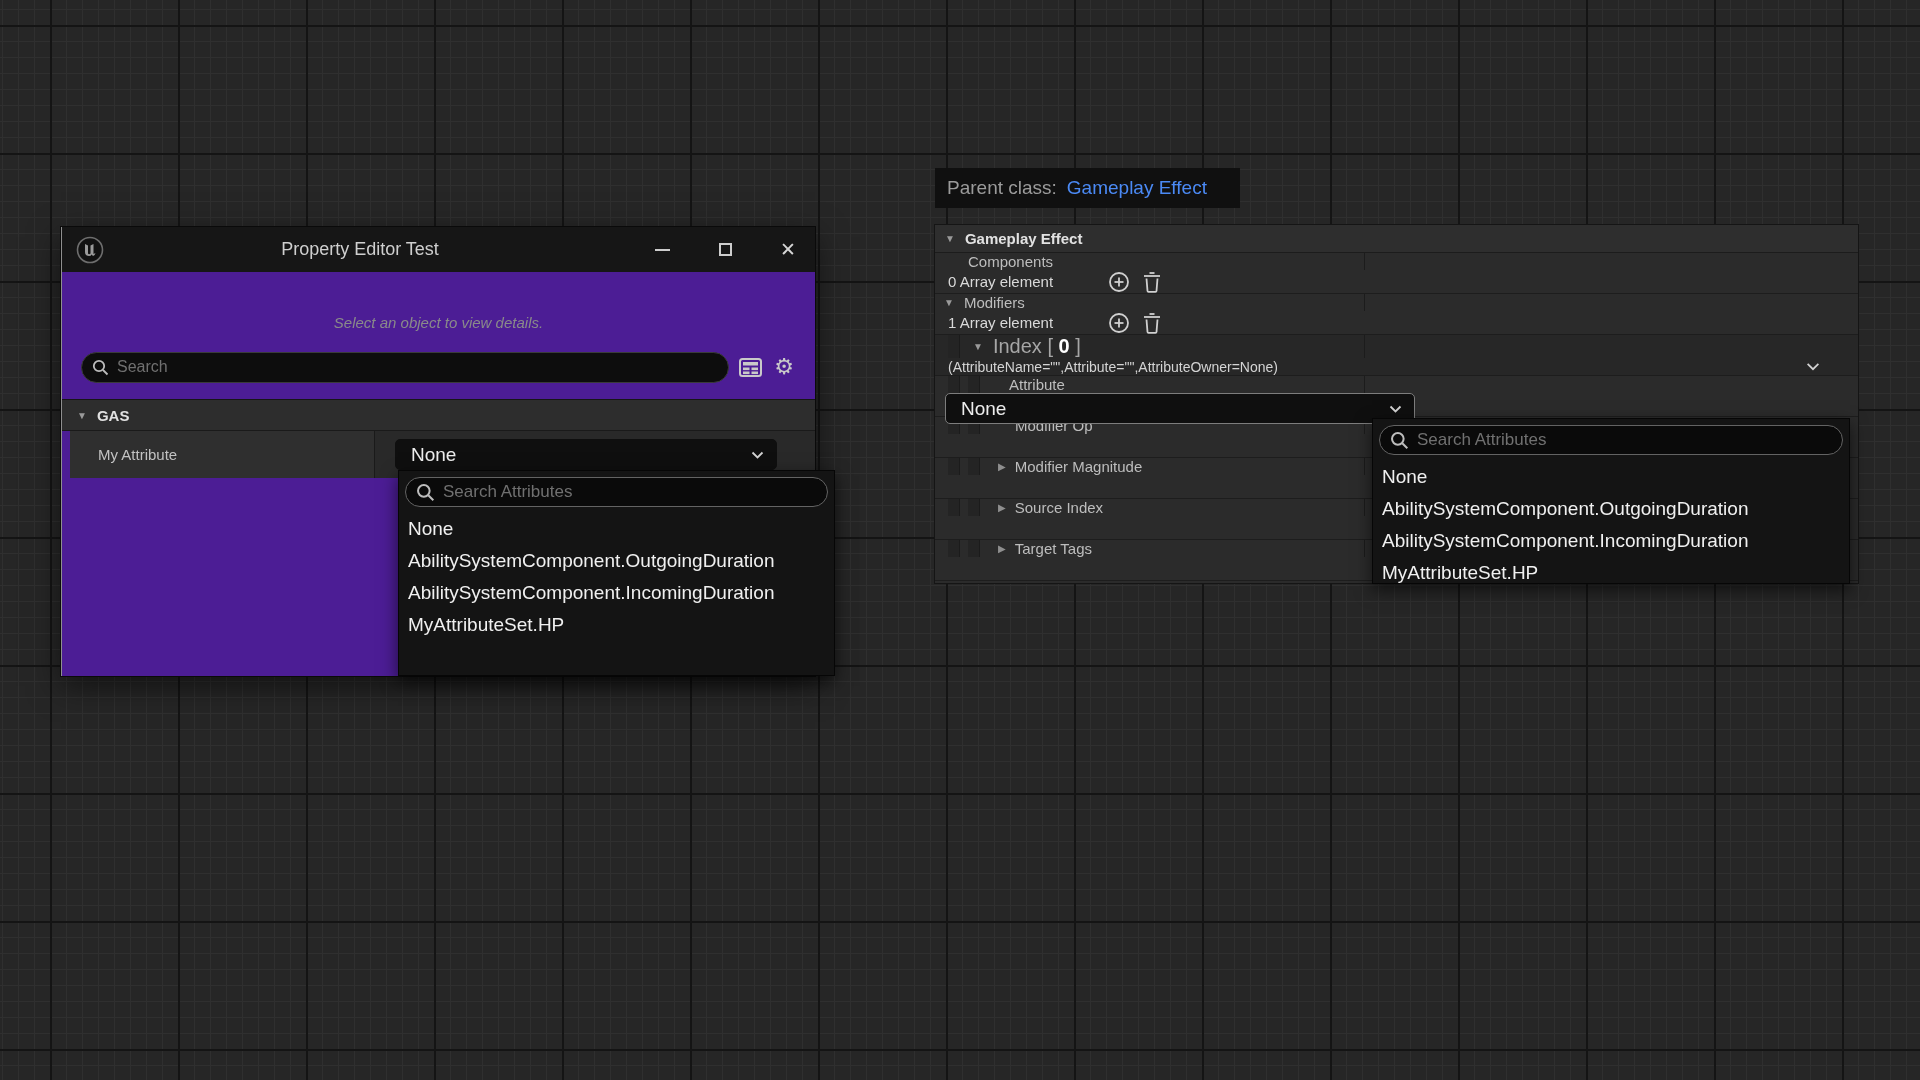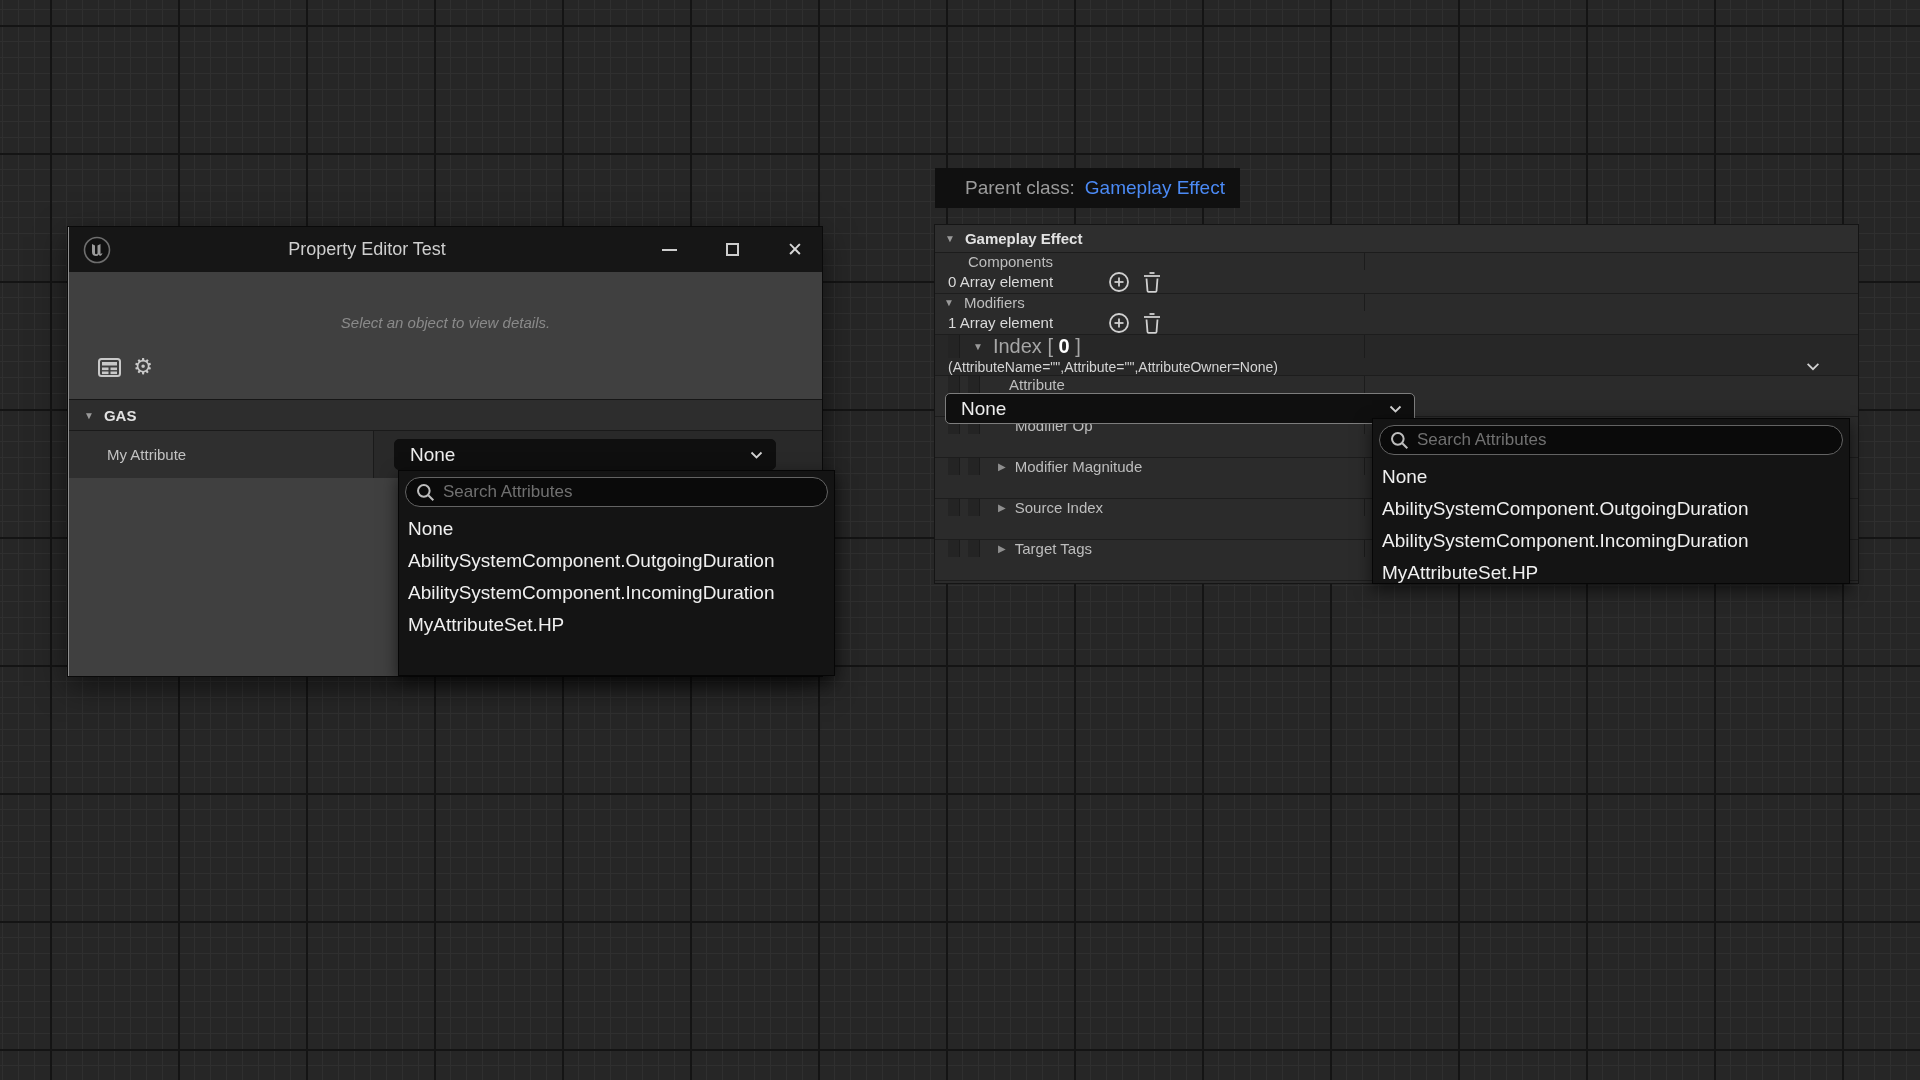--- a/index.html
+++ b/index.html
@@ -12,22 +12,22 @@
       linear-gradient(#141414 2px,transparent 2px),
       linear-gradient(90deg,#2f2f2f 1px,transparent 1px),
       linear-gradient(#2f2f2f 1px,transparent 1px);
     background-size:128px 128px,128px 128px,16px 16px,16px 16px;
     background-position:50px 25px,50px 25px,2px 9px,2px 9px;
     position:relative;
   }
 
   
   .pe-window {
-    position:absolute; left:68px; top:227px; width:754px; height:449px;
-    background:#404040; border-left:1px solid #8f8f8f;
+    position:absolute; left:61px; top:227px; width:754px; height:449px;
+    background:#4c1d95; border-left:1px solid #8f8f8f;
     box-shadow:0 0 0 1px #0a0a0a, 0 10px 30px rgba(0,0,0,.55);
     z-index:2;
   }
   .pe-titlebar {
     height:45px; background:#161616; display:flex; align-items:center;
     padding:0 10px 0 14px;
   }
   .pe-title {
     flex:1; text-align:center; color:#cfcfcf; font-size:18px;
   }
@@ -68,22 +68,22 @@
   }
   .tri { color:#9a9a9a; font-size:10px; margin-right:10px; }
   .tri-r { color:#8f8f8f; font-size:10px; margin-right:9px; }
   .cat-label { color:#e2e2e2; font-size:15px; font-weight:bold; }
   .pe-row {
     position:absolute; left:0; top:204px; width:100%; height:47px;
     display:flex;
   }
   .pe-row .name-cell {
     width:305px; background:#2f2f2f; border-right:1px solid #1a1a1a;
-    display:flex; align-items:center; padding-left:38px;
-    color:#c2c2c2; font-size:15px;
+    display:flex; align-items:center; padding-left:28px;
+    color:#c2c2c2; font-size:15px;margin-left:8px;
   }
   .pe-row .value-cell {
     flex:1; background:#292929; display:flex; align-items:center; padding-left:20px;
   }
   .combo {
     height:31px; background:#0f0f0f; border-radius:5px; border:1px solid #0f0f0f;
     display:flex; align-items:center; justify-content:space-between;
     padding:0 12px 0 15px; cursor:pointer;
   }
   .combo .combo-text { color:#ededed; font-size:19px; }
@@ -102,21 +102,21 @@
   }
   .dd-search input { font-size:17px; }
   .dd-item {
     height:32px; display:flex; align-items:center; padding-left:9px;
     color:#f0f0f0; font-size:19px; cursor:pointer; white-space:nowrap;
   }
 
   
   .parent-box {
     position:absolute; left:935px; top:168px; width:305px; height:40px;
-    background:#101010; display:flex; align-items:center; padding-left:30px; z-index:1;
+    background:#101010; display:flex; align-items:center; padding-left:12px; z-index:1;
   }
   .parent-label { color:#9b9b9b; font-size:19px; margin-right:10px; }
   .parent-link { color:#4b8af5; font-size:19px; text-decoration:none; cursor:pointer; }
 
   .details {
     position:absolute; left:935px; top:225px; width:923px; height:358px;
     z-index:1; overflow:hidden; background:#2b2b2b;
     box-shadow:0 0 0 1px #151515;
   }
   .d-cat {
@@ -163,20 +163,27 @@
         <span class="glyph-max"></span>
       </button>
     <button class="winbtn">
         <span class="glyph-close">✕</span>
       </button>
   </div>
 
   <div class="pe-hint">Select an object to view details.</div>
 
   <div class="pe-searchrow">
+    <div class="searchpill">
+      <svg width="17" height="17" viewBox="0 0 17 17">
+        <circle cx="7" cy="7" r="5.2" fill="none" stroke="#bdbdbd" stroke-width="1.8"></circle>
+        <line x1="11" y1="11" x2="15.5" y2="15.5" stroke="#bdbdbd" stroke-width="1.8"></line>
+      </svg>
+      <input type="text" placeholder="Search" style="">
+    </div>
     <button class="toolicon">
       <svg width="23" height="19" viewBox="0 0 23 19">
         <rect x="1" y="1" width="21" height="17" rx="2.5" fill="none" stroke="#c9c9c9" stroke-width="2"></rect>
         <rect x="4" y="4" width="15" height="3.5" fill="#c9c9c9"></rect>
         <rect x="4" y="9.5" width="6.5" height="2.6" fill="#c9c9c9"></rect>
         <rect x="12.5" y="9.5" width="6.5" height="2.6" fill="#c9c9c9"></rect>
         <rect x="4" y="13.5" width="6.5" height="2.6" fill="#c9c9c9"></rect>
         <rect x="12.5" y="13.5" width="6.5" height="2.6" fill="#c9c9c9"></rect>
       </svg>
     </button>

